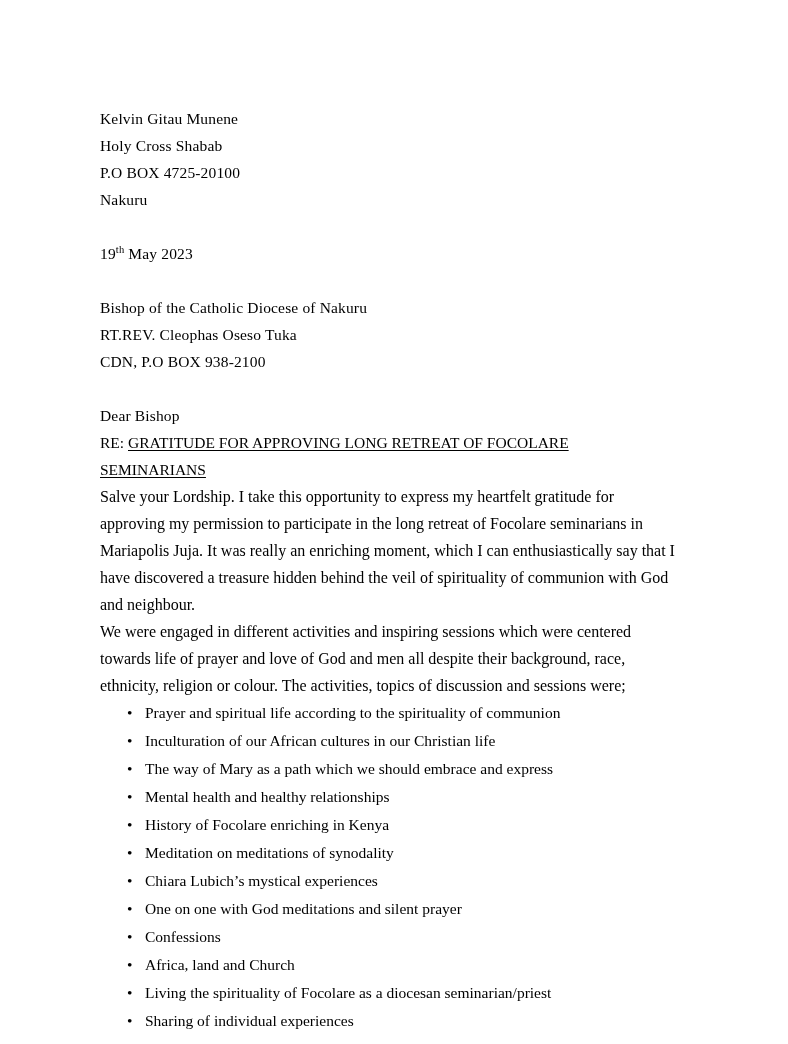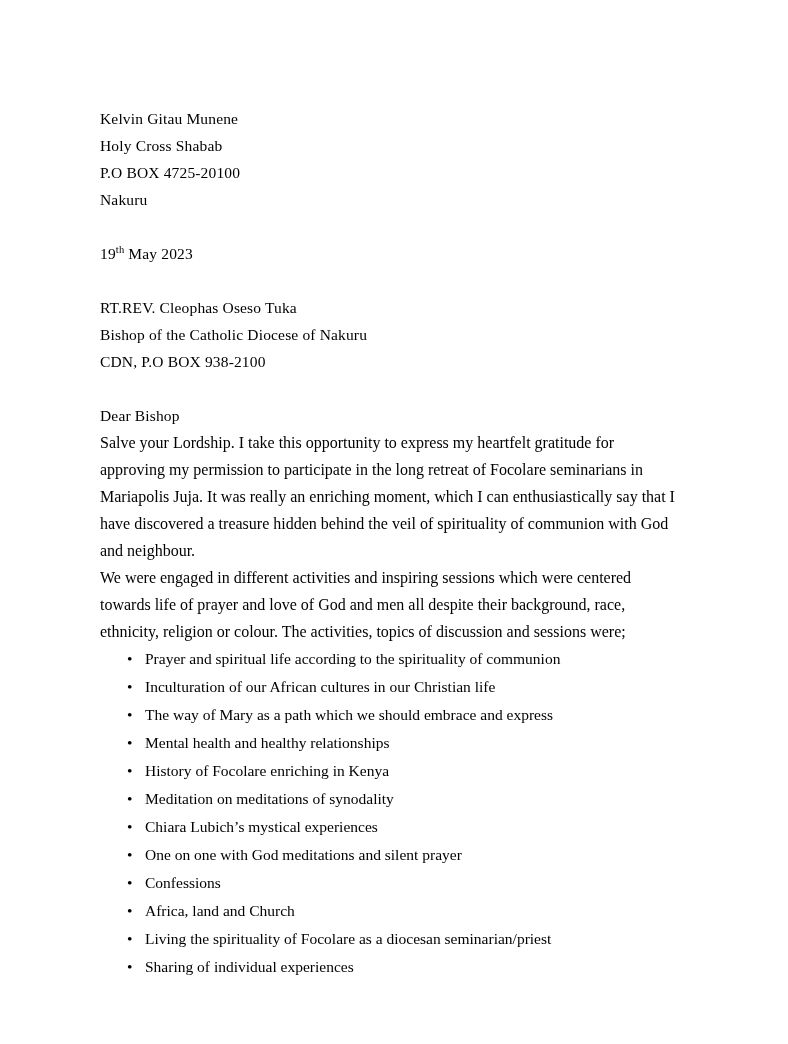--- a/index.html
+++ b/index.html
@@ -91,29 +91,30 @@
     <div class="doc-line">Nakuru</div>
   </div>
 
   <div class="spacer"></div>
 
   <div class="date-line doc-line"><span>19</span><sup>th</sup><span> May 2023</span></div>
 
   <div class="spacer"></div>
 
   <div class="recipient-block">
+    <div class="doc-line">Bishop of the Catholic Diocese of Nakuru</div>
     <div class="doc-line">RT.REV. Cleophas Oseso Tuka</div>
-    <div class="doc-line">Bishop of the Catholic Diocese of Nakuru</div>
     <div class="doc-line">CDN, P.O BOX 938-2100</div>
   </div>
 
   <div class="spacer"></div>
 
   <div class="salutation doc-line">Dear Bishop</div>
 
+  <div class="subject-line"><span>RE: </span><span class="subject-underlined">GRATITUDE FOR APPROVING LONG RETREAT OF FOCOLARE SEMINARIANS</span></div>
 
   <p class="para">Salve your Lordship. I take this opportunity to express my heartfelt gratitude for approving my permission to participate in the long retreat of Focolare seminarians in Mariapolis Juja. It was really an enriching moment, which I can enthusiastically say that I have discovered a treasure hidden behind the veil of spirituality of communion with God and neighbour.</p>
 
   <p class="para">We were engaged in different activities and inspiring sessions which were centered towards life of prayer and love of God and men all despite their background, race, ethnicity, religion or colour. The activities, topics of discussion and sessions were;</p>
 
   <ul class="topic-list">
     <li><span class="bullet">•</span><span>Prayer and spiritual life according to the spirituality of communion</span></li>
     <li><span class="bullet">•</span><span>Inculturation of our African cultures in our Christian life</span></li>
     <li><span class="bullet">•</span><span>The way of Mary as a path which we should embrace and express</span></li>
     <li><span class="bullet">•</span><span>Mental health and healthy relationships</span></li>

